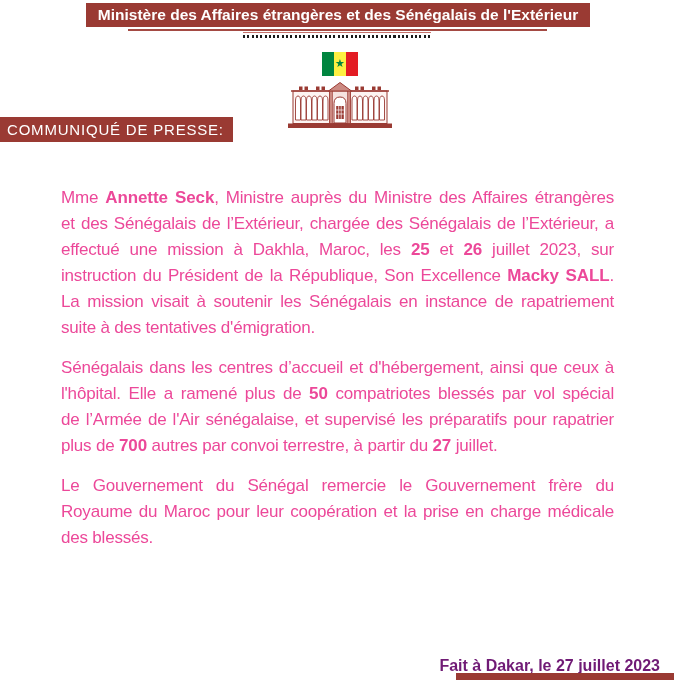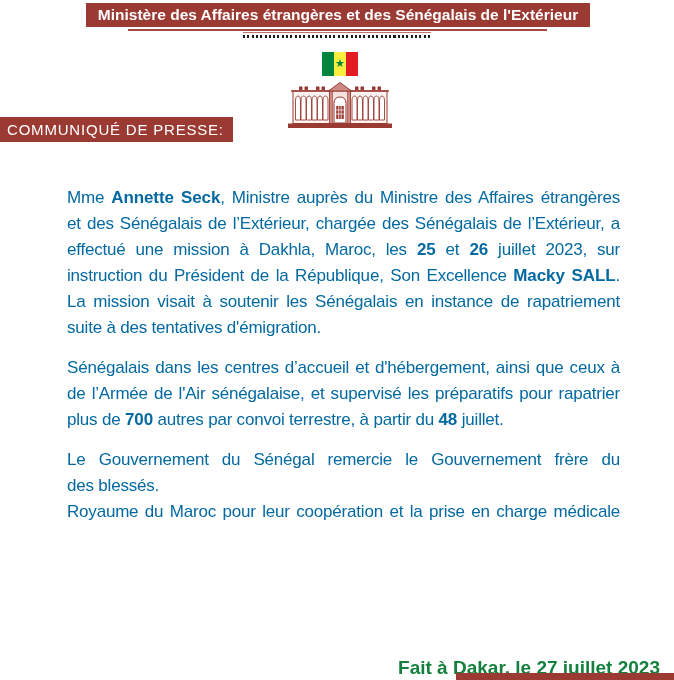--- a/index.html
+++ b/index.html
@@ -35,31 +35,31 @@
   
   .building{position:absolute;left:288px;top:82px;}
   
   .badge{
     position:absolute;left:0;top:117px;height:25px;padding:0 9px 0 7px;
     background:var(--accent);color:#ffffff;display:flex;align-items:center;
     font-weight:normal;font-size:15px;letter-spacing:0.8px;white-space:nowrap;
   }
   
   .body{
-    position:absolute;left:67px;top:185px;width:553px;
-    font-size:17px;line-height:26px;letter-spacing:-0.2px;color:#0369a1;
+    position:absolute;left:61px;top:185px;width:553px;
+    font-size:17px;line-height:26px;letter-spacing:-0.2px;color:#ec4899;
   }
   .para{margin:0 0 14px 0;}
   .line{text-align:justify;text-align-last:justify;}
   .line.last{text-align-last:left;}
   .line b{letter-spacing:-0.1px;}
   
   .dateline{
     position:absolute;right:14px;top:657px;
-    font-weight:bold;font-size:19px;color:#15803d;white-space:nowrap;
+    font-weight:bold;font-size:16px;color:#701a75;white-space:nowrap;
   }
   .footer-bar{position:absolute;left:456px;top:673px;width:218px;height:7px;background:var(--accent);}
 </style>
 </head>
 <body>
 
 <div class="page" style="--accent: #9a3a33; --accent-light: #a44a43; --accent-faint: #c5736c; --flag-green: #00853F; --flag-yellow: #FDEF42; --flag-red: #E31B23;">
 
   <div class="banner">
     <span>Ministère des Affaires étrangères et des Sénégalais de l'Extérieur</span>
@@ -131,27 +131,28 @@
       <div class="para">
         <div class="line">Mme <b>Annette Seck</b>, Ministre auprès du Ministre des Affaires étrangères</div>
         <div class="line">et des Sénégalais de l’Extérieur, chargée des Sénégalais de l’Extérieur, a</div>
         <div class="line">effectué une mission à Dakhla, Maroc, les <b>25</b> et <b>26</b> juillet 2023, sur</div>
         <div class="line">instruction du Président de la République, Son Excellence <b>Macky SALL</b>.</div>
         <div class="line">La mission visait à soutenir les Sénégalais en instance de rapatriement</div>
         <div class="line last">suite à des tentatives d'émigration.</div>
       </div>
       <div class="para">
         <div class="line">Sénégalais dans les centres d’accueil et d'hébergement, ainsi que ceux à</div>
+        <div class="line">l'hôpital. Elle a ramené plus de <b>50</b> compatriotes blessés par vol spécial</div>
         <div class="line">de l’Armée de l'Air sénégalaise, et supervisé les préparatifs pour rapatrier</div>
-        <div class="line last">plus de <b>700</b> autres par convoi terrestre, à partir du <b>48</b> juillet.</div>
+        <div class="line last">plus de <b>700</b> autres par convoi terrestre, à partir du <b>27</b> juillet.</div>
       </div>
       <div class="para">
         <div class="line">Le Gouvernement du Sénégal remercie le Gouvernement frère du</div>
+        <div class="line">Royaume du Maroc pour leur coopération et la prise en charge médicale</div>
         <div class="line last">des blessés.</div>
-        <div class="line">Royaume du Maroc pour leur coopération et la prise en charge médicale</div>
       </div>
     </div>
 
   <div class="dateline">
     <span>Fait à Dakar, le 27 juillet 2023</span>
   </div>
   <div class="footer-bar"></div>
 
 </div>
 

